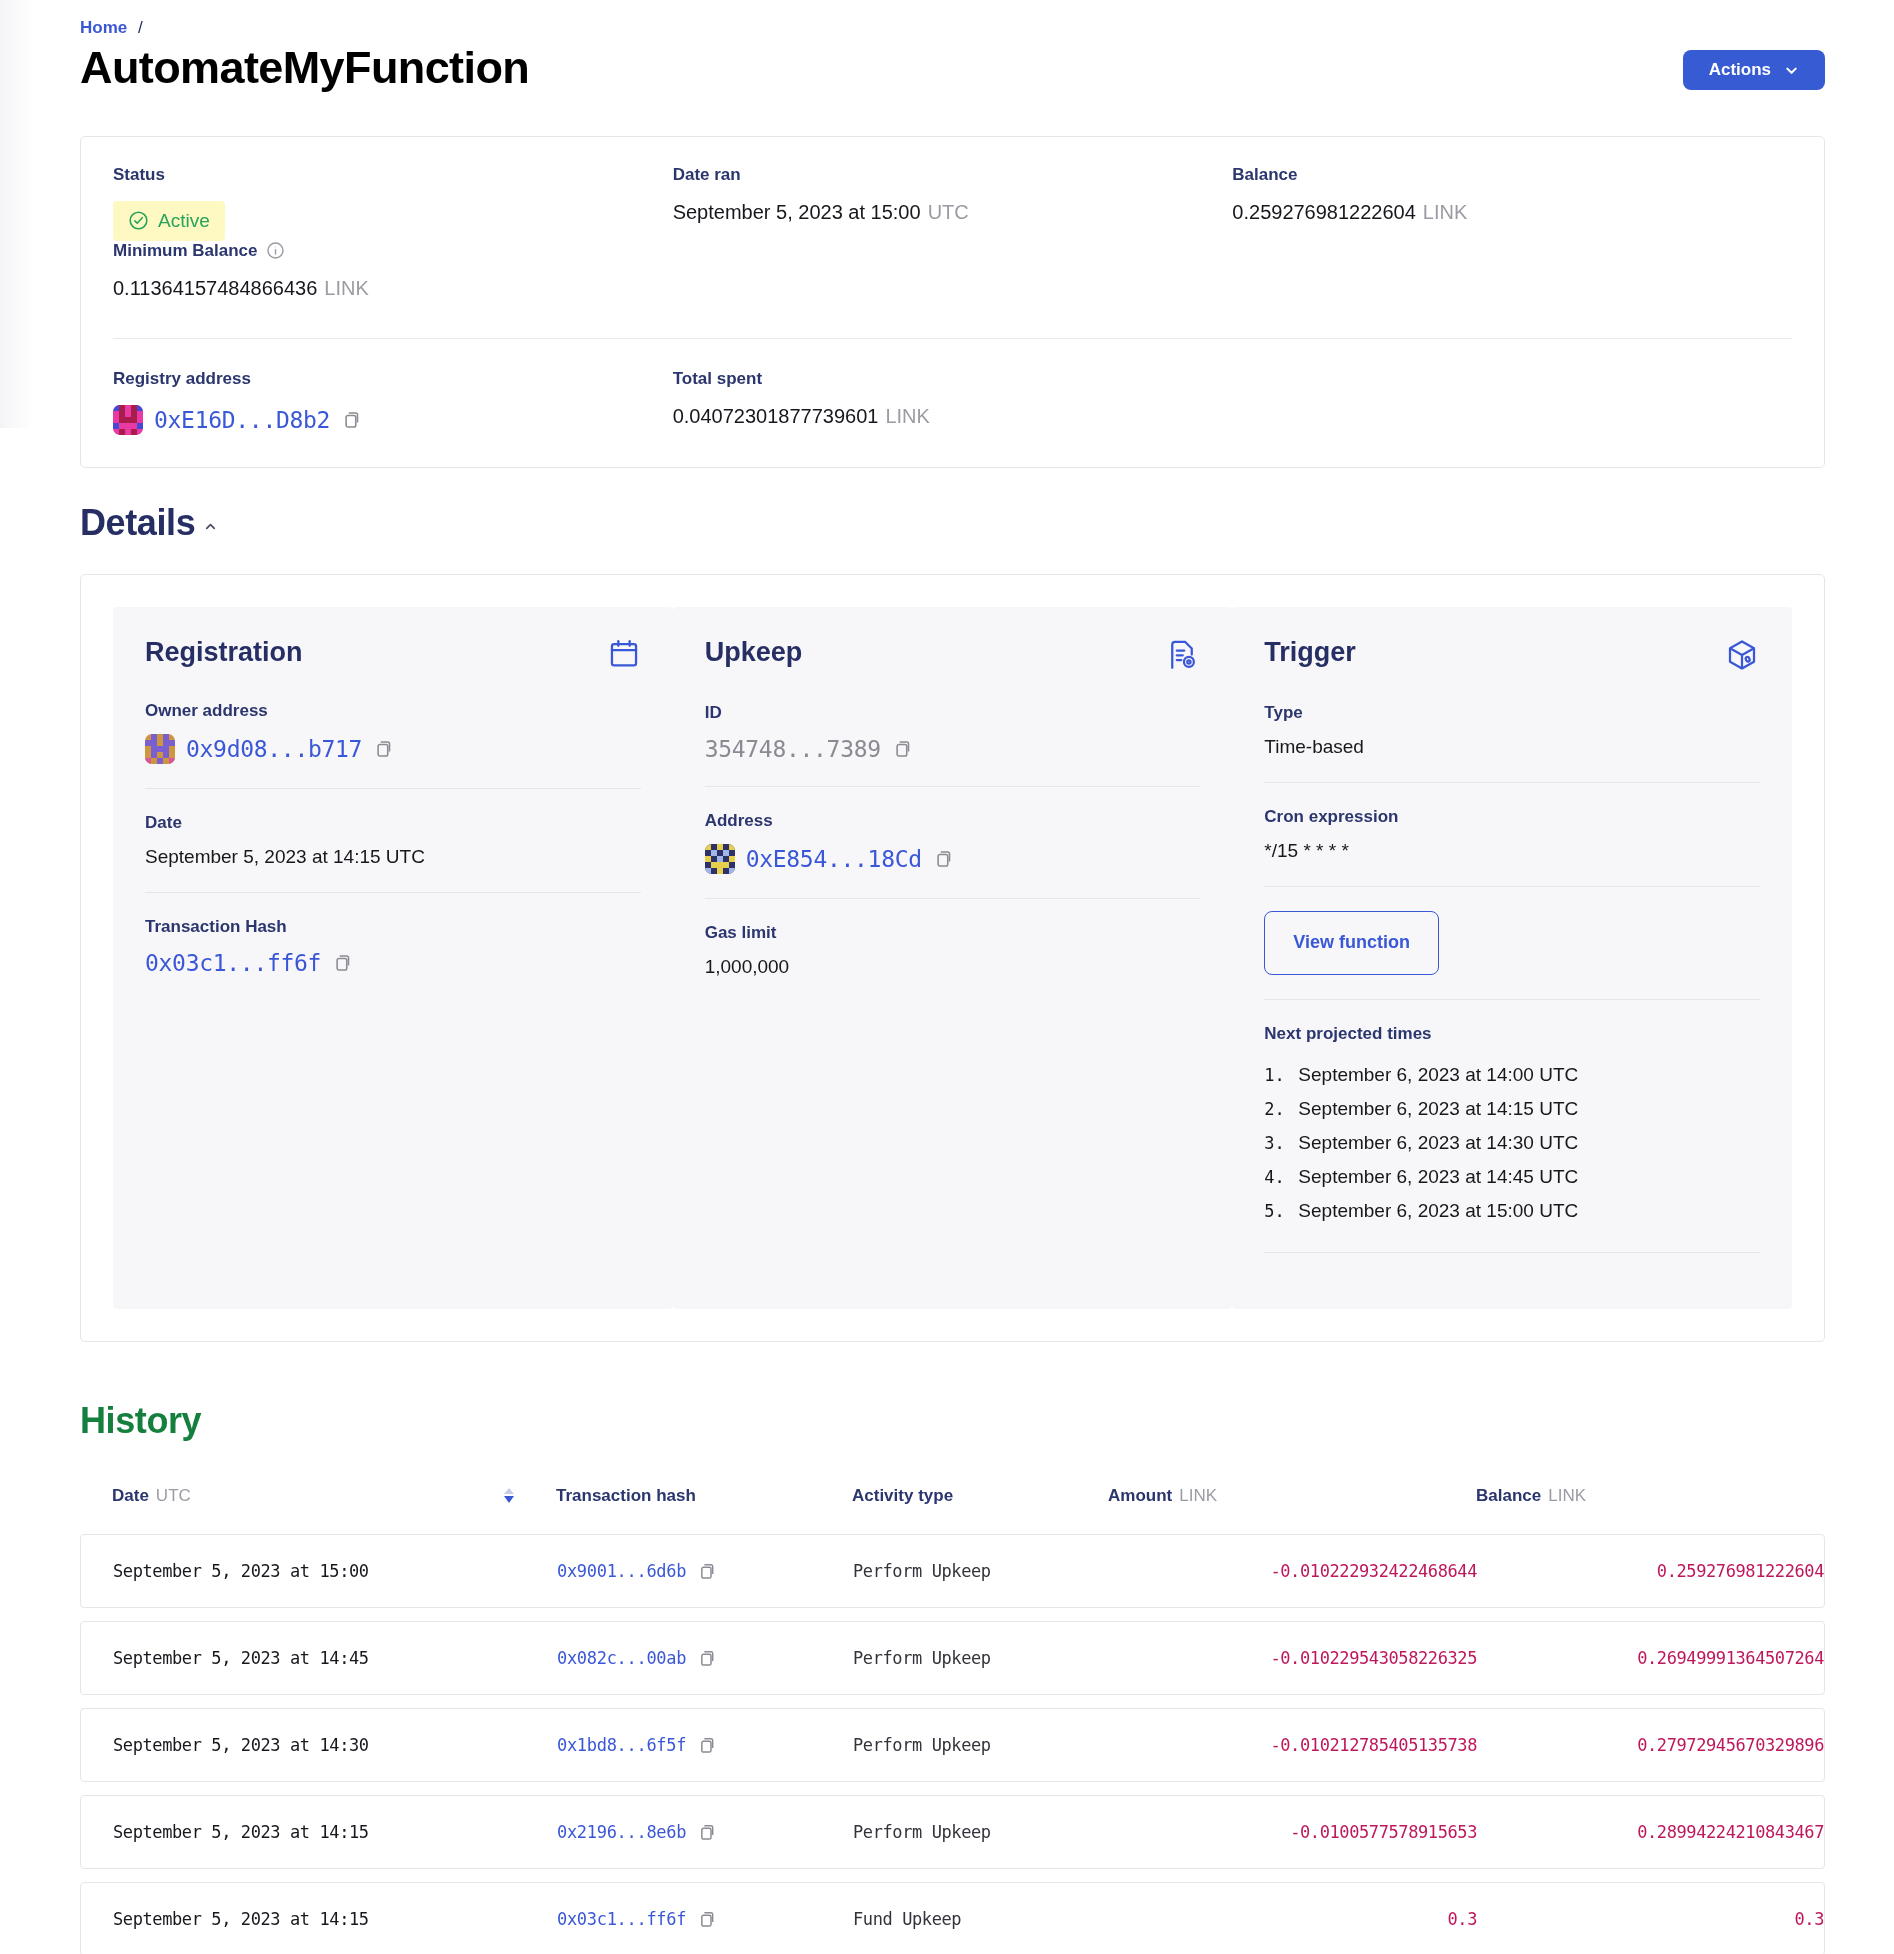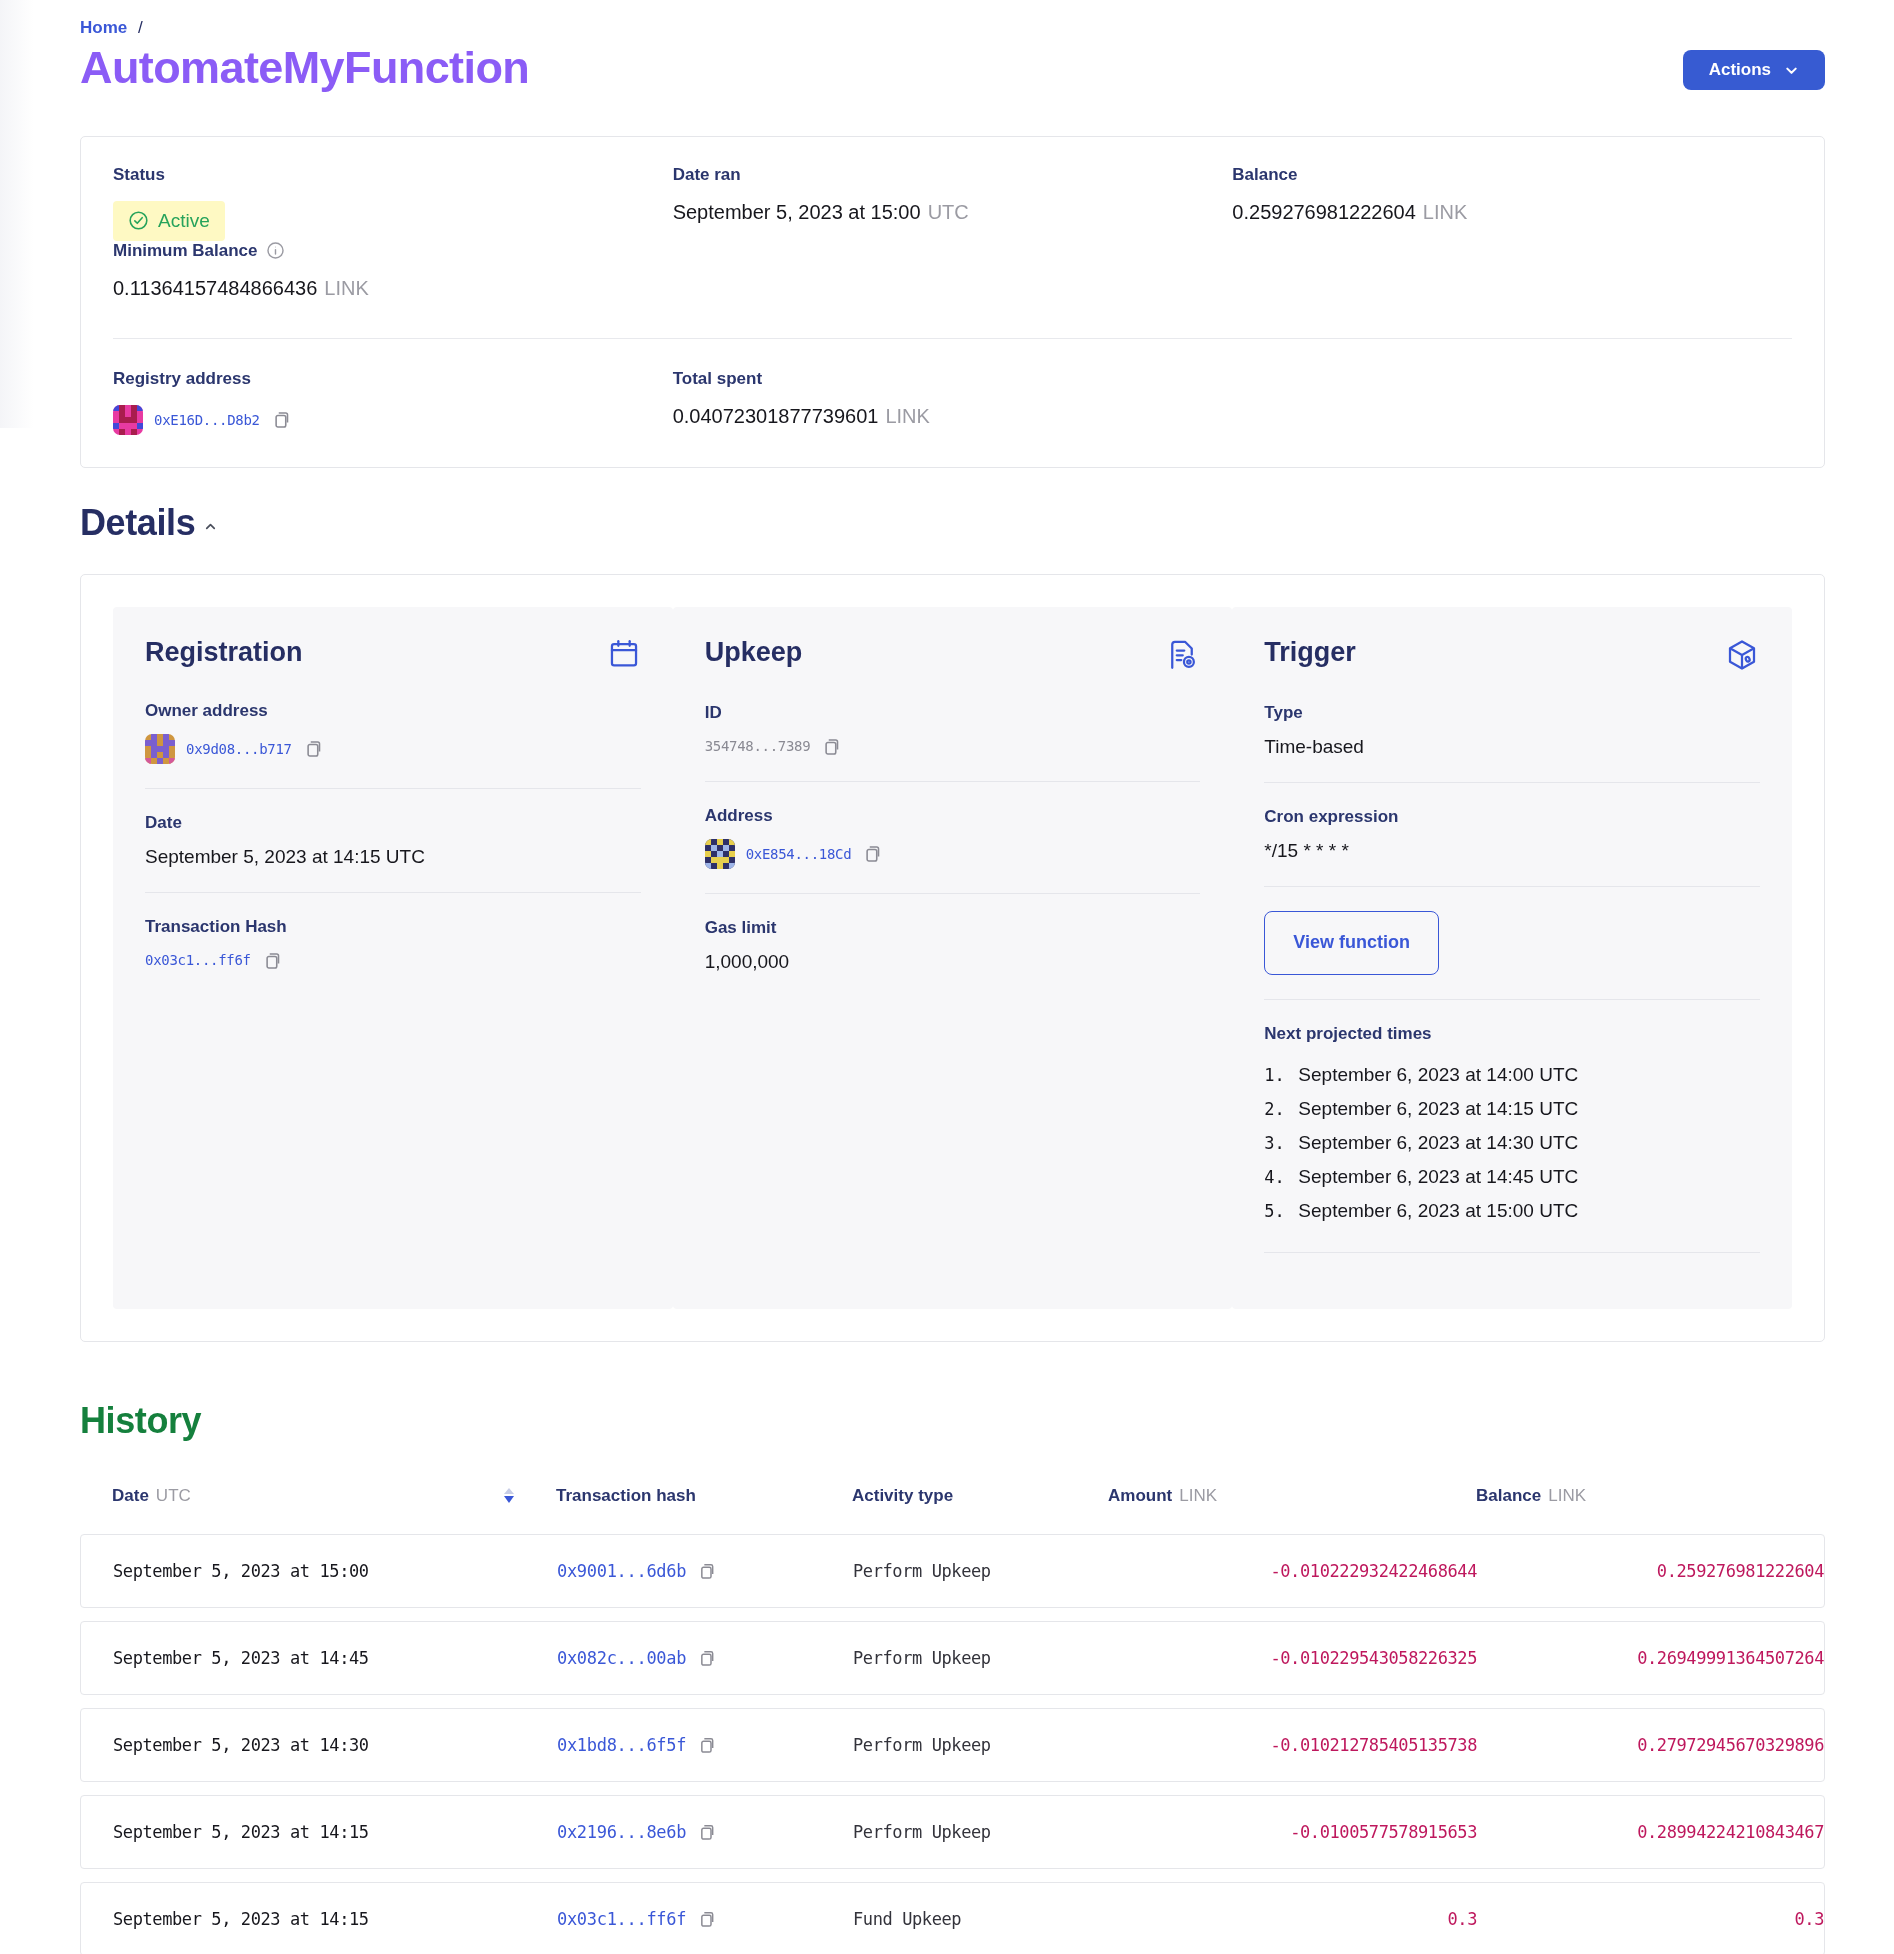--- a/index.html
+++ b/index.html
@@ -14,21 +14,21 @@
     background:linear-gradient(to right, rgba(40,50,110,0.05), rgba(40,50,110,0));
     pointer-events:none;
   }
   .container { padding:18px 69px 36px 80px; }
 
   
   .breadcrumb { font-size:17px; font-weight:700; }
   .breadcrumb a { color:#3a57d7; text-decoration:none; cursor:pointer; }
   .breadcrumb .sep { color:#262e63; font-weight:400; margin-left:6px; }
   .header-row { display:flex; justify-content:space-between; align-items:flex-start; margin-top:4px; }
-  h1.page-title { margin:0; font-size:45px; font-weight:700; color:#8b5cf6; letter-spacing:-0.6px; line-height:1.15; }
+  h1.page-title { margin:0; font-size:45px; font-weight:700; color:#000000; letter-spacing:-0.6px; line-height:1.15; }
   .actions-btn {
     margin-top:8px; background:#375bd2; color:#fff; border:none; border-radius:8px;
     height:40px; padding:0 26px; font-family:inherit; font-size:17px; font-weight:700;
     display:inline-flex; align-items:center; gap:13px; cursor:pointer;
   }
 
   
   .card {
     border:1px solid #e5e6ea; border-radius:5px; background:#fff;
   }
@@ -37,21 +37,21 @@
   .sum-row1 { padding-bottom:38px; }
   .sum-divider { border:none; border-top:1px solid #e8e9ed; margin:0; }
   .sum-row2 { padding-top:30px; }
   .field-label { font-size:17px; font-weight:700; color:#2b366e; display:flex; align-items:center; gap:8px; }
   .field-value { margin-top:16px; font-size:20px; color:#17171d; display:flex; align-items:center; }
   .unit { color:#9b9ba3; margin-left:7px; }
   .status-pill {
     display:inline-flex; align-items:center; gap:9px; background:#fef9c3; color:#27a35b;
     border-radius:4px; padding:9px 15px; font-size:19px;
   }
-  .addr-link { font-family:"DejaVu Sans Mono", monospace; font-size:14px; color:#3a57d7; text-decoration:none; cursor:pointer; letter-spacing:-0.3px; }
+  .addr-link { font-family:"DejaVu Sans Mono", monospace; font-size:23px; color:#3a57d7; text-decoration:none; cursor:pointer; letter-spacing:-0.3px; }
   .identicon { width:30px; height:30px; border-radius:7px; margin-right:11px; flex:0 0 auto; }
   .copy-btn { background:none; border:none; padding:0; margin-left:10px; cursor:pointer; display:inline-flex; align-items:center; }
 
   
   .section-head { display:flex; align-items:center; gap:4px; margin-top:34px; }
   .section-head h2 { margin:0; font-size:36px; font-weight:700; color:#262e63; letter-spacing:-0.4px; }
   .caret-btn { background:none; border:none; padding:4px; cursor:pointer; display:inline-flex; margin-top:8px; }
   .details-card { margin-top:30px; padding:32px; display:grid; grid-template-columns:repeat(3,1fr); }
   .inner-card { background:#f7f7f9; border-radius:4px; padding:30px 32px 32px; min-height:597px; }
   .inner-head { display:flex; justify-content:space-between; align-items:flex-start; margin-bottom:30px; }

